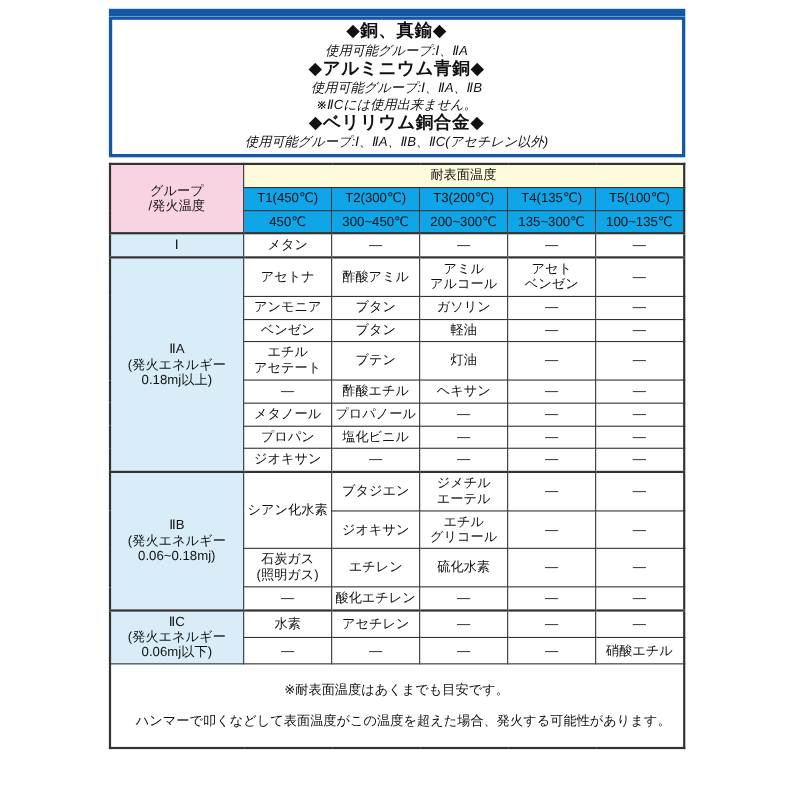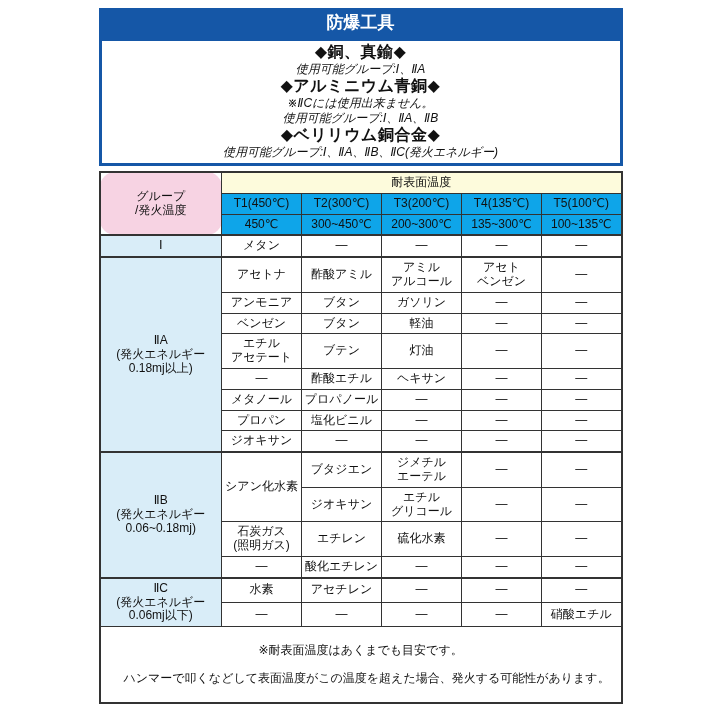--- a/index.html
+++ b/index.html
@@ -50,51 +50,50 @@
     padding: 3px 1px;
     white-space: pre-line;
   }
   col.c-group { width: 122px; }
   col.c-gas { width: 80px; }
 
   .hdr-group { background: #f7d3e3; font-size: 12.5px; }
   .hdr-temp  { background: #fdfbdc; font-size: 13px; padding: 6px 1px; }
   .hdr-class, .hdr-range { background: #0ea5e9; font-size: 12.5px; padding: 5px 1px; }
   .grp { background: #d9edf8; border-right-width: 2px; }
-  .hdr-group { border-right-width: 2px; border-radius: 15px; }
+  .hdr-group { border-right-width: 2px; }
 
   tr.sec-start > th, tr.sec-start > td { border-top-width: 2px; }
 
   
   td.notes {
     text-align: left;
     padding: 3px 5px 4px;
     font-size: 12.5px;
     line-height: 1.3;
     border-top-width: 2px;
     white-space: pre-wrap;
   }
 </style>
 </head>
 <body>
 
 <div class="content">
 
   <div class="banner">
-    <div class="l1">防爆工具</div>
   </div>
 
   <div class="mat-box">
     <div class="mat-heading">◆銅、真鍮◆</div>
     <div class="mat-line">使用可能グループ:Ⅰ、ⅡA</div>
     <div class="mat-heading">◆アルミニウム青銅◆</div>
+    <div class="mat-line">使用可能グループ:Ⅰ、ⅡA、ⅡB</div>
     <div class="mat-line">※ⅡCには使用出来ません。</div>
-    <div class="mat-line">使用可能グループ:Ⅰ、ⅡA、ⅡB</div>
     <div class="mat-heading">◆ベリリウム銅合金◆</div>
-    <div class="mat-line">使用可能グループ:Ⅰ、ⅡA、ⅡB、ⅡC(発火エネルギー)</div>
+    <div class="mat-line">使用可能グループ:Ⅰ、ⅡA、ⅡB、ⅡC(アセチレン以外)</div>
   </div>
 
   <table class="gas">
     <colgroup>
       <col class="c-group">
         <col class="c-gas">
         <col class="c-gas">
         <col class="c-gas">
         <col class="c-gas">
         <col class="c-gas">

